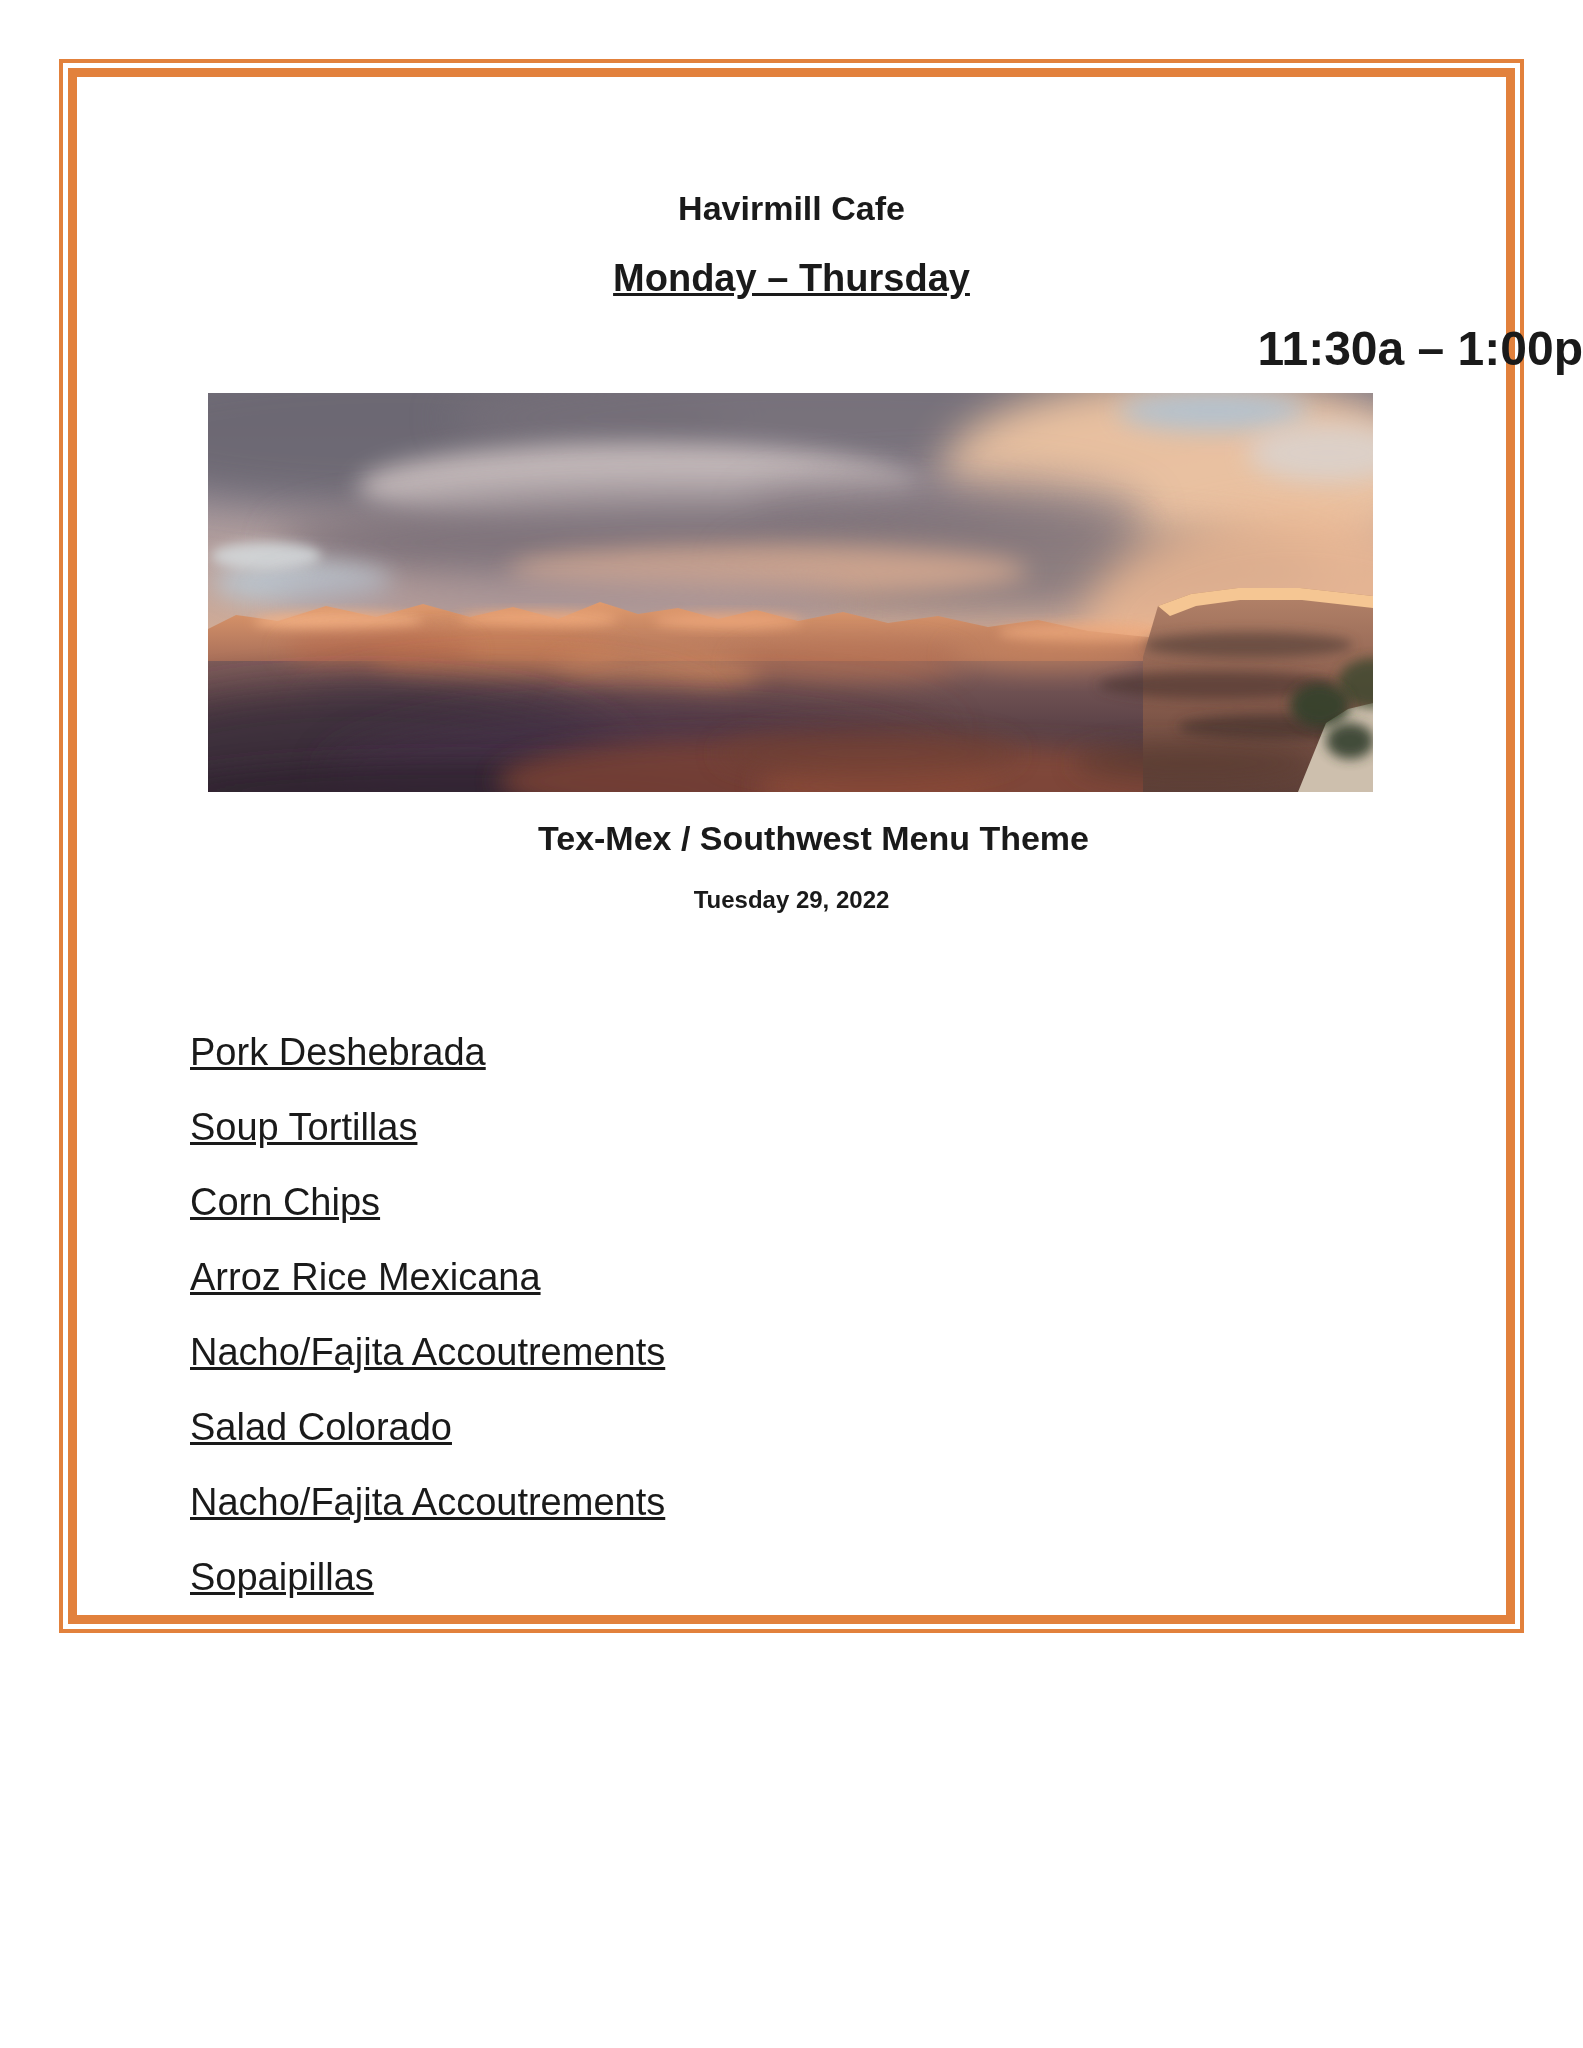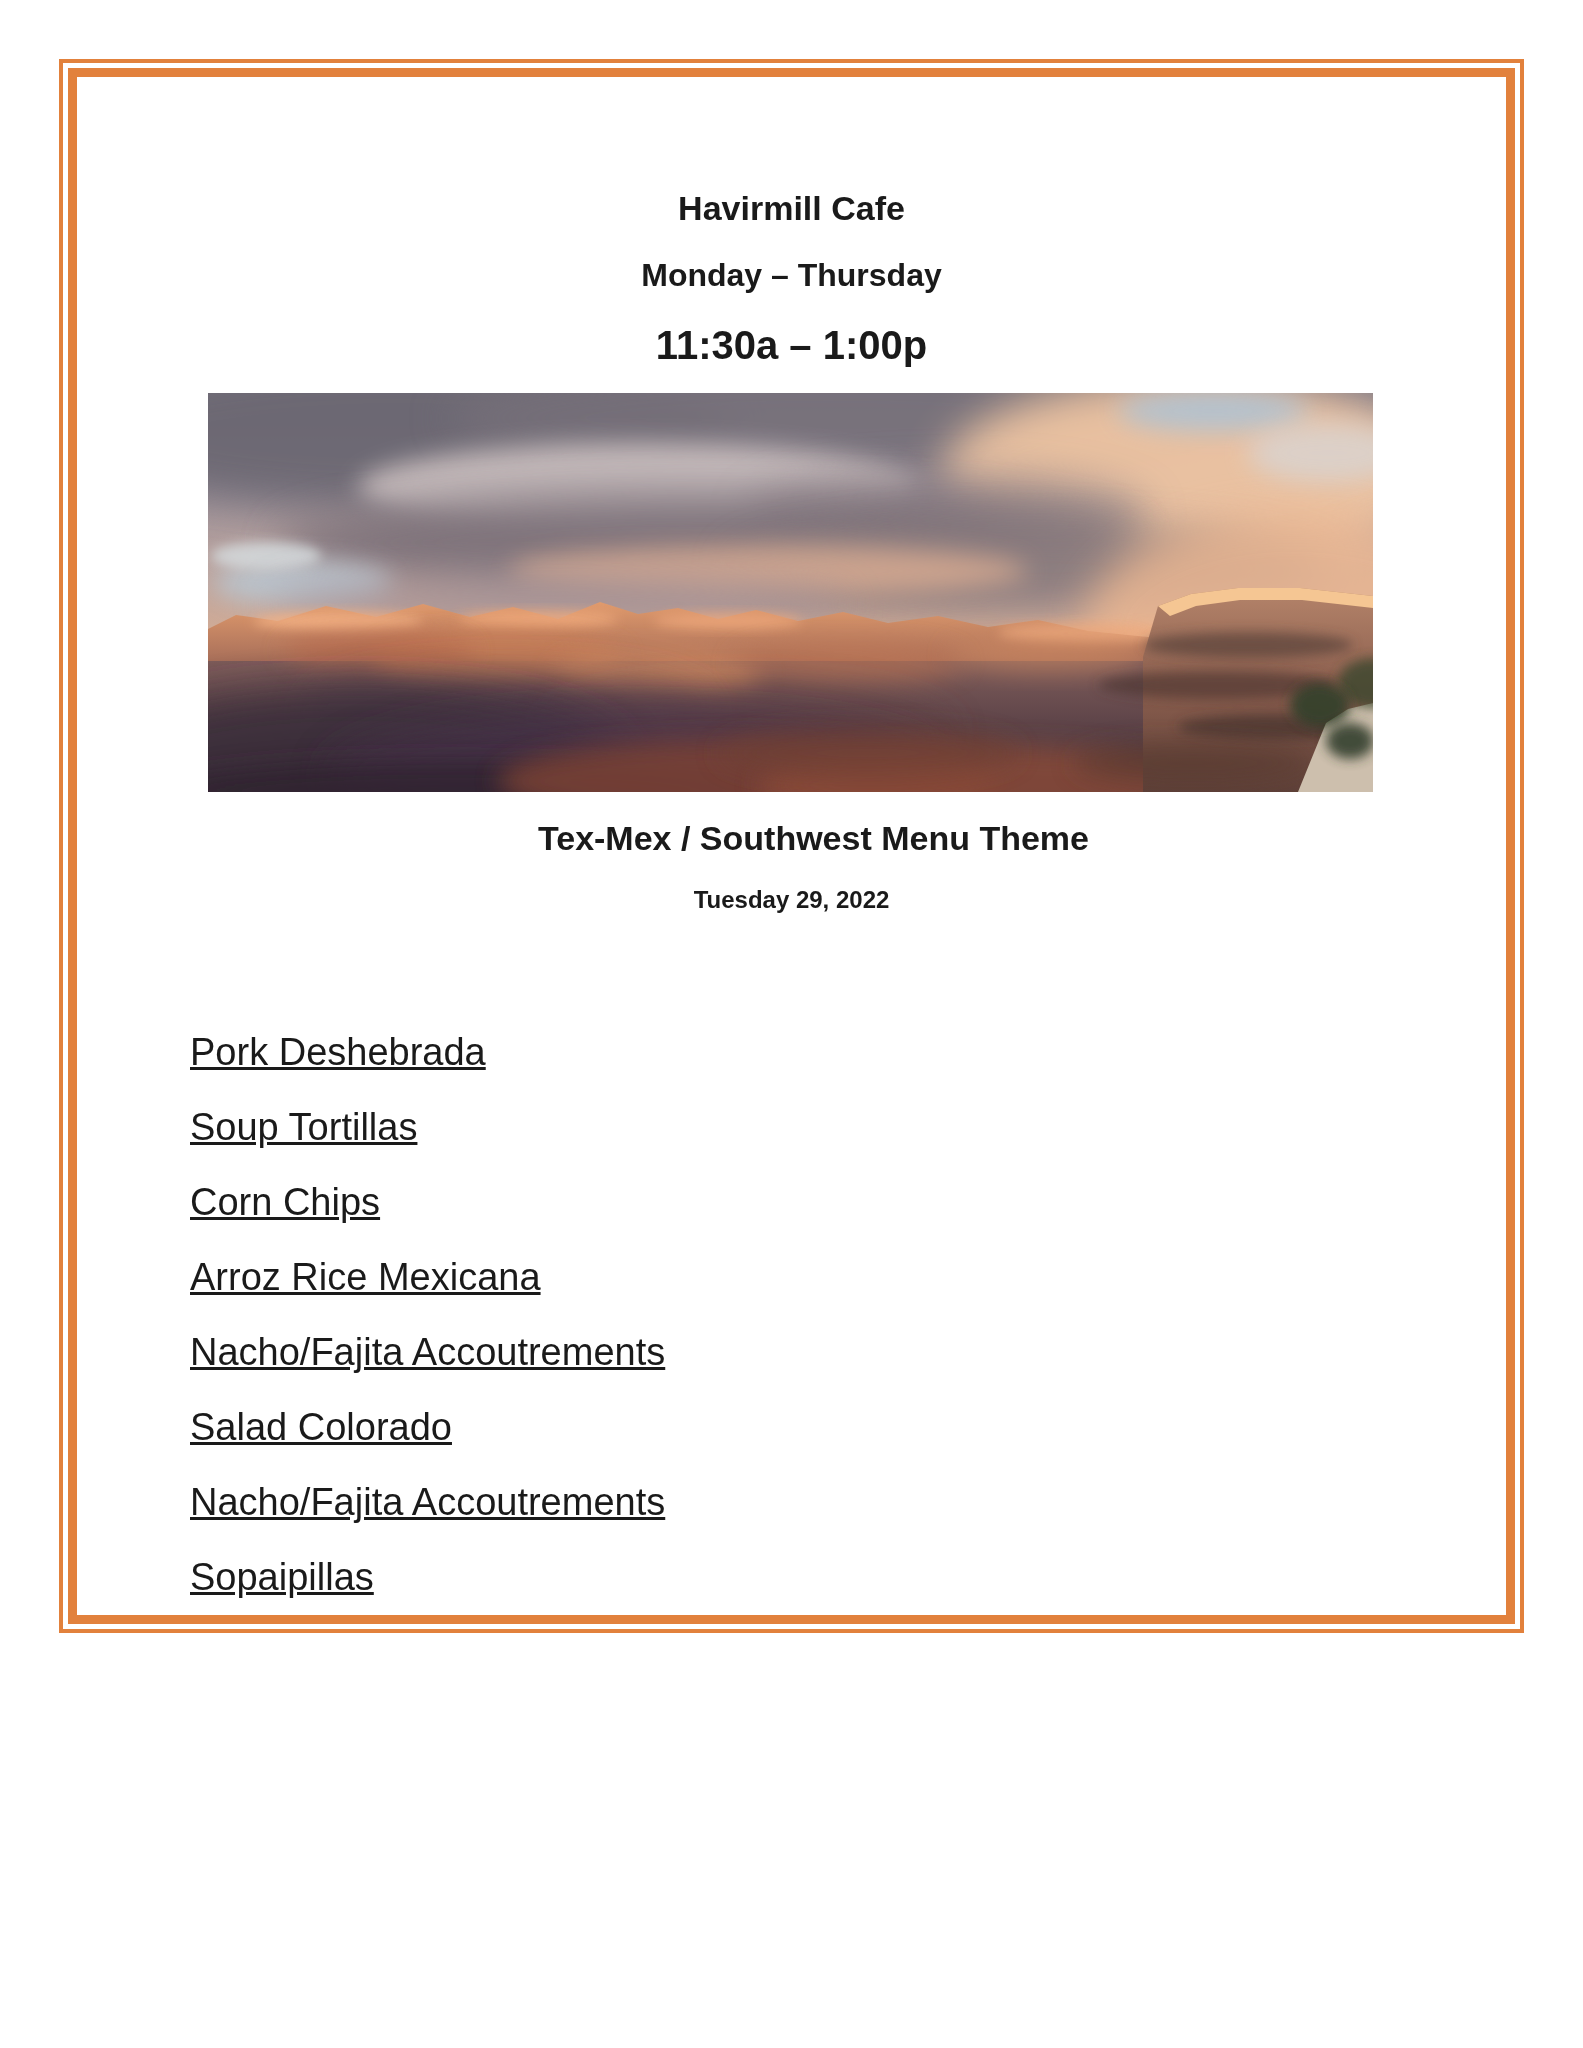--- a/index.html
+++ b/index.html
@@ -30,22 +30,22 @@
     pointer-events:none;
   }
   .line{
     position:absolute;
     left:0;right:0;
     text-align:center;
     line-height:1;
     white-space:pre;
   }
   .title      {top:191px;font-size:34px;font-weight:700;}
-  .days       {top:259px;font-size:32px;font-weight:700;}
-  .hours      {top:325px;font-size:40px;font-weight:700;}
+  .days       {top:259px;font-size:38px;font-weight:700;text-decoration:underline;}
+  .hours      {top:325px;font-size:48px;font-weight:700;text-align:right;}
   .theme-title{top:821px;font-size:34px;font-weight:700;padding-left:44px;}
   .theme-date {top:888px;font-size:24px;font-weight:700;}
   .photo{
     position:absolute;
     left:208px;top:393px;
     width:1165px;height:399px;
     overflow:hidden;
   }
   .photo svg{display:block;width:100%;height:100%;}
   .menu{

